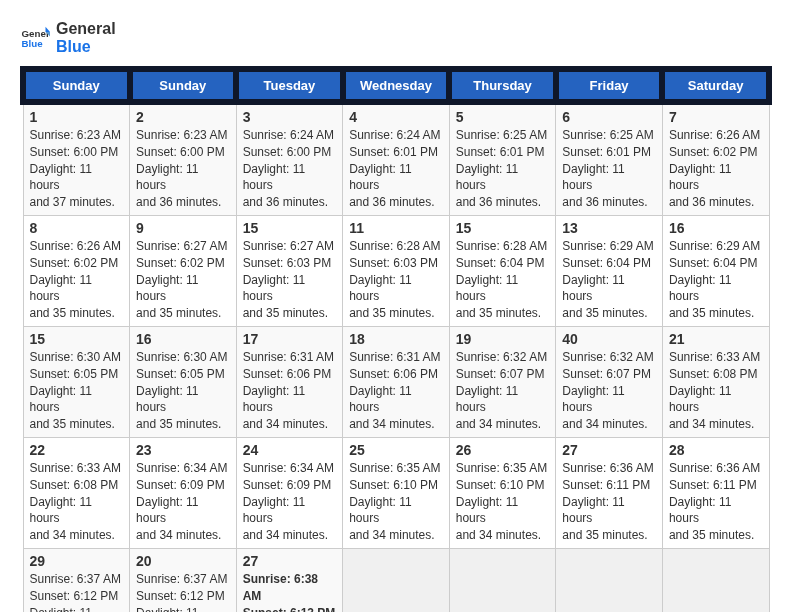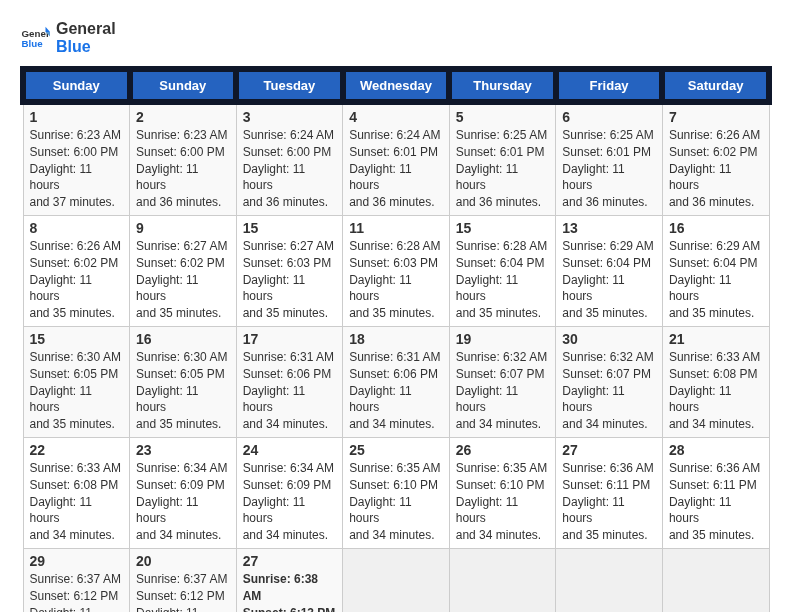--- a/index.html
+++ b/index.html
@@ -250,21 +250,21 @@
 and 34 minutes.</div>
         </td>
         <td>
           <span class="day-number">19</span>
           <div class="day-info" style="white-space: pre-line;">Sunrise: 6:32 AM
 Sunset: 6:07 PM
 Daylight: 11 hours
 and 34 minutes.</div>
         </td>
         <td>
-          <span class="day-number">30</span>
+          <span class="day-number">40</span>
           <div class="day-info" style="white-space: pre-line;">Sunrise: 6:32 AM
 Sunset: 6:07 PM
 Daylight: 11 hours
 and 34 minutes.</div>
         </td>
         <td>
           <span class="day-number">21</span>
           <div class="day-info" style="white-space: pre-line;">Sunrise: 6:33 AM
 Sunset: 6:08 PM
 Daylight: 11 hours

